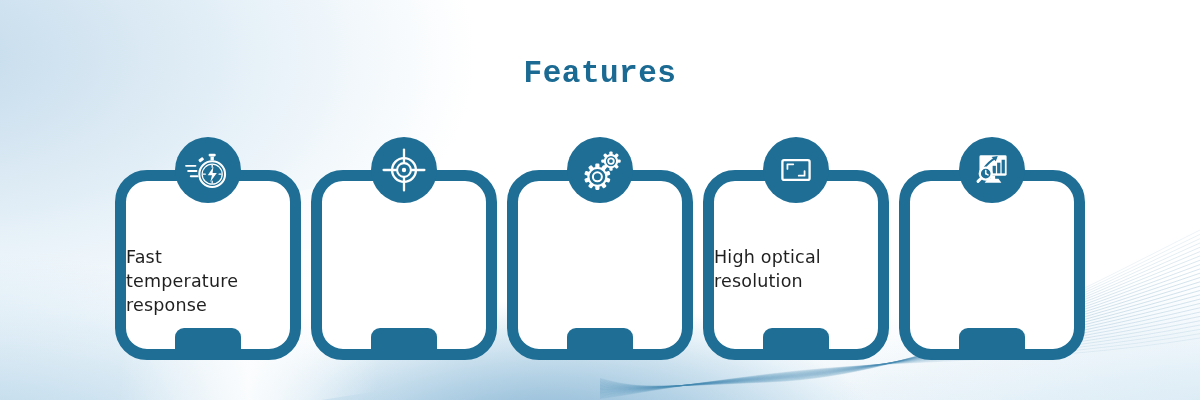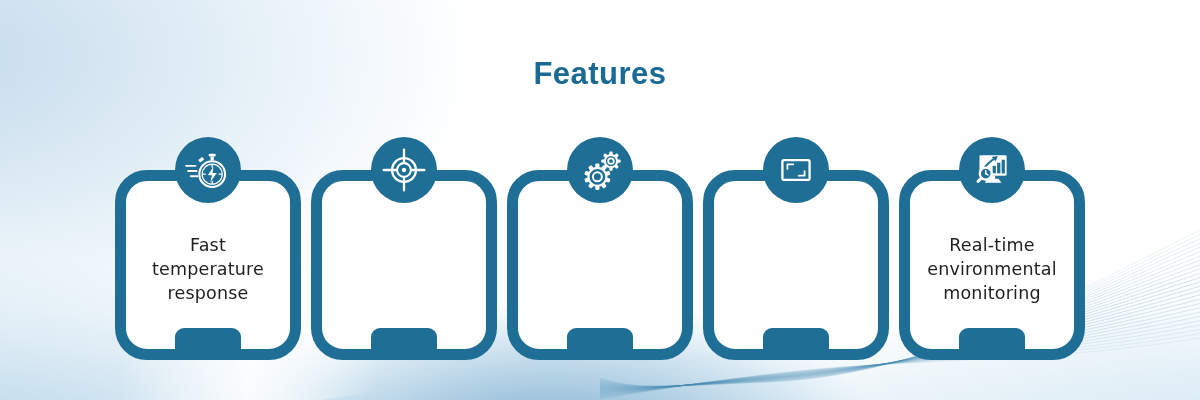--- a/index.html
+++ b/index.html
@@ -27,21 +27,21 @@
     position:absolute; left:-60px; bottom:-10px; width:620px; height:210px;
     background:linear-gradient(100deg, rgba(255,255,255,0) 30%, rgba(255,255,255,.85) 50%, rgba(255,255,255,0) 70%);
     transform:rotate(-9deg);
   }
   .waves-svg { position:absolute; right:0; bottom:0; pointer-events:none; }
 
   
   .page-title {
     position:absolute; top:56px; left:0; width:100%;
     text-align:center;
-    font-family:Liberation Sans, sans-serif;
+    font-family:Liberation Mono, monospace;
     font-weight:700; font-size:31px; letter-spacing:.5px;
     color:var(--title);
   }
 
   
   .features-row {
     position:absolute; top:170px; left:0; width:100%;
     display:flex; justify-content:center; gap:10px;
   }
   .feature-card {
@@ -52,22 +52,22 @@
     border-radius:32px;
   }
   .icon-badge {
     position:absolute; top:-44px; left:50%; transform:translateX(-50%);
     width:66px; height:66px; border-radius:50%;
     background:var(--accent);
     display:flex; align-items:center; justify-content:center;
   }
   .icon-badge svg { display:block; }
   .card-label {
-    position:absolute; top:52px; left:0; width:100%;
-    text-align:center;
+    position:absolute; top:64px; left:0; width:100%;
+    text-align:left;
     font-size:17.5px; line-height:24px; letter-spacing:.2px;
     color:var(--text);
     white-space:pre-line;
   }
   .card-bottom-tab {
     position:absolute; bottom:0; left:50%; transform:translateX(-50%);
     width:66px; height:21px;
     background:var(--accent);
     border-radius:9px 9px 0 0;
   }
@@ -192,20 +192,22 @@
   <div class="feature-card">
     <div class="icon-badge">
       <svg width="46" height="46" viewBox="0 0 44 44">
         <g stroke="#fff" fill="none" stroke-linecap="round" stroke-linejoin="round">
           <rect x="9" y="12.5" width="26" height="19" rx="1.6" stroke-width="2.2"></rect>
           <polyline points="13.8,21 13.8,16.6 19.4,16.6" stroke-width="1.7"></polyline>
           <polyline points="30.2,23 30.2,27.4 24.6,27.4" stroke-width="1.7"></polyline>
         </g>
       </svg>
     </div>
+    <div class="card-label">High optical
+resolution</div>
     <div class="card-bottom-tab"></div>
   </div>
 
   <div class="feature-card">
     <div class="icon-badge">
       <svg width="46" height="46" viewBox="0 0 44 44">
         <rect x="10" y="8" width="26" height="19.5" rx="1.4" fill="#fff"></rect>
         <g fill="#1e6e96">
           <rect x="22.6" y="18" width="3.1" height="7.2"></rect>
           <rect x="26.9" y="15" width="3.1" height="10.2"></rect>
@@ -214,19 +216,16 @@
         <path d="M13.5 21.5 C 16.5 17.5, 20 13.5, 25.5 10.5" stroke="#1e6e96" stroke-width="1.9" fill="none" stroke-linecap="round"></path>
         <polygon points="27.5,8.6 21.6,9.6 25.6,13.6" fill="#1e6e96"></polygon>
         <rect x="21" y="27.5" width="4" height="3.2" fill="#fff"></rect>
         <path d="M15 34.2 L31 34.2 L28.2 30.4 L17.8 30.4 Z" fill="#fff"></path>
         <circle cx="16" cy="25.5" r="5.7" fill="#1e6e96" stroke="#fff" stroke-width="2.2"></circle>
         <line x1="16" y1="25.5" x2="16" y2="22.6" stroke="#fff" stroke-width="1.5" stroke-linecap="round"></line>
         <line x1="16" y1="25.5" x2="18.2" y2="26.7" stroke="#fff" stroke-width="1.5" stroke-linecap="round"></line>
         <line x1="11.6" y1="29.9" x2="8.6" y2="32.9" stroke="#fff" stroke-width="2.8" stroke-linecap="round"></line>
       </svg>
     </div>
-    <div class="card-label">Real-time
-environmental
-monitoring</div>
     <div class="card-bottom-tab"></div>
   </div>
 
 </div>
 
 </body></html>

